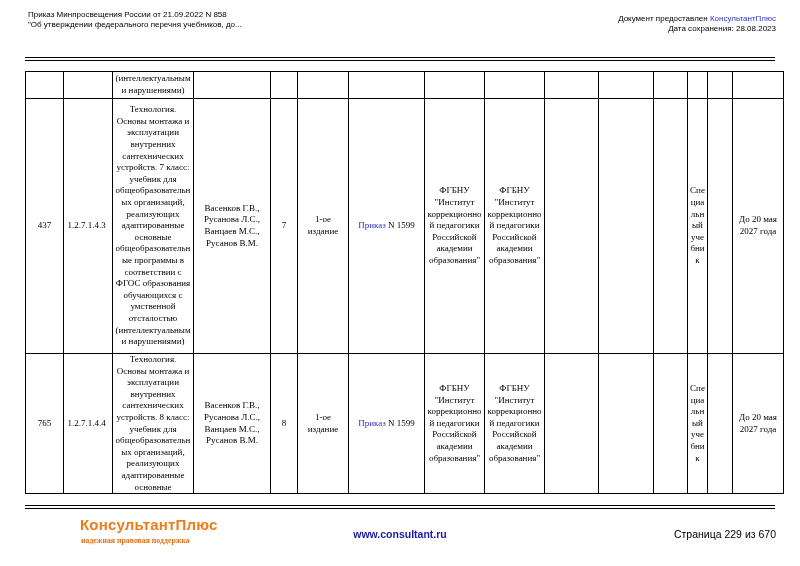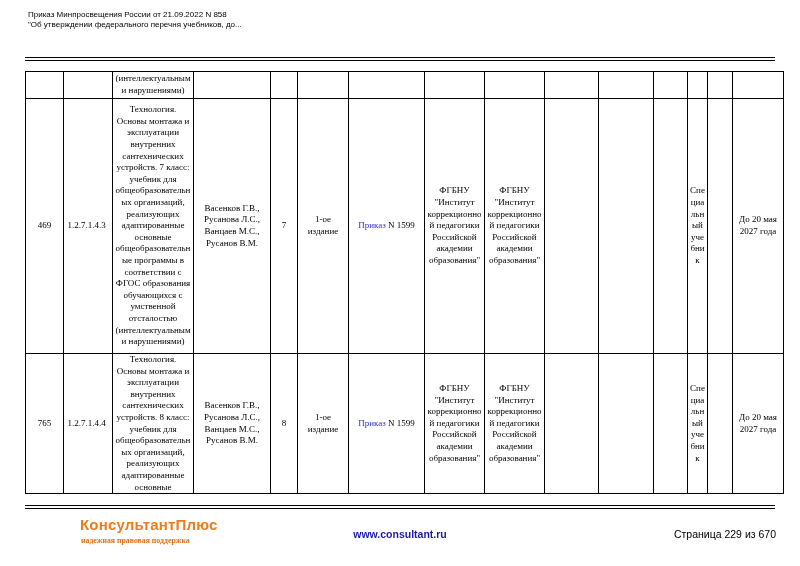--- a/index.html
+++ b/index.html
@@ -43,20 +43,24 @@
 </head>
 <body>
 
 <div class="page">
 
   <div class="hdr-left">
     <div>Приказ Минпросвещения России от 21.09.2022 N 858</div>
     <div>"Об утверждении федерального перечня учебников, до...</div>
   </div>
 
+  <div class="hdr-right">
+    <div><span>Документ предоставлен</span> <span class="lnk">КонсультантПлюс</span></div>
+    <div>Дата сохранения: 28.08.2023</div>
+  </div>
 
   <div class="rule rule-top"></div>
 
   <table class="fpu">
     <colgroup>
       <col style="width:38px">
         <col style="width:49px">
         <col style="width:81px">
       <col style="width:77px">
         <col style="width:27px">
@@ -84,21 +88,21 @@
         <td></td>
         <td></td>
         <td></td>
         <td></td>
         <td></td>
         <td></td>
         <td></td>
       </tr>
 
       <tr class="r-891">
-        <td>469</td>
+        <td>437</td>
         <td class="code">1.2.7.1.4.3</td>
         <td>Технология. Основы монтажа и эксплуатации внутренних сантехнических устройств. 7 класс: учебник для общеобразовательных организаций, реализующих адаптированные основные общеобразовательные программы в соответствии с ФГОС образования обучающихся с умственной отсталостью (интеллектуальными нарушениями)</td>
         <td>Васенков Г.В., Русанова Л.С., Ванцаев М.С., Русанов В.М.</td>
         <td>7</td>
         <td>1-ое издание</td>
         <td><span class="lnk">Приказ</span> <span>N 1599</span></td>
         <td>ФГБНУ "Институт коррекционной педагогики Российской академии образования"</td>
         <td>ФГБНУ "Институт коррекционной педагогики Российской академии образования"</td>
         <td></td>
         <td></td>

